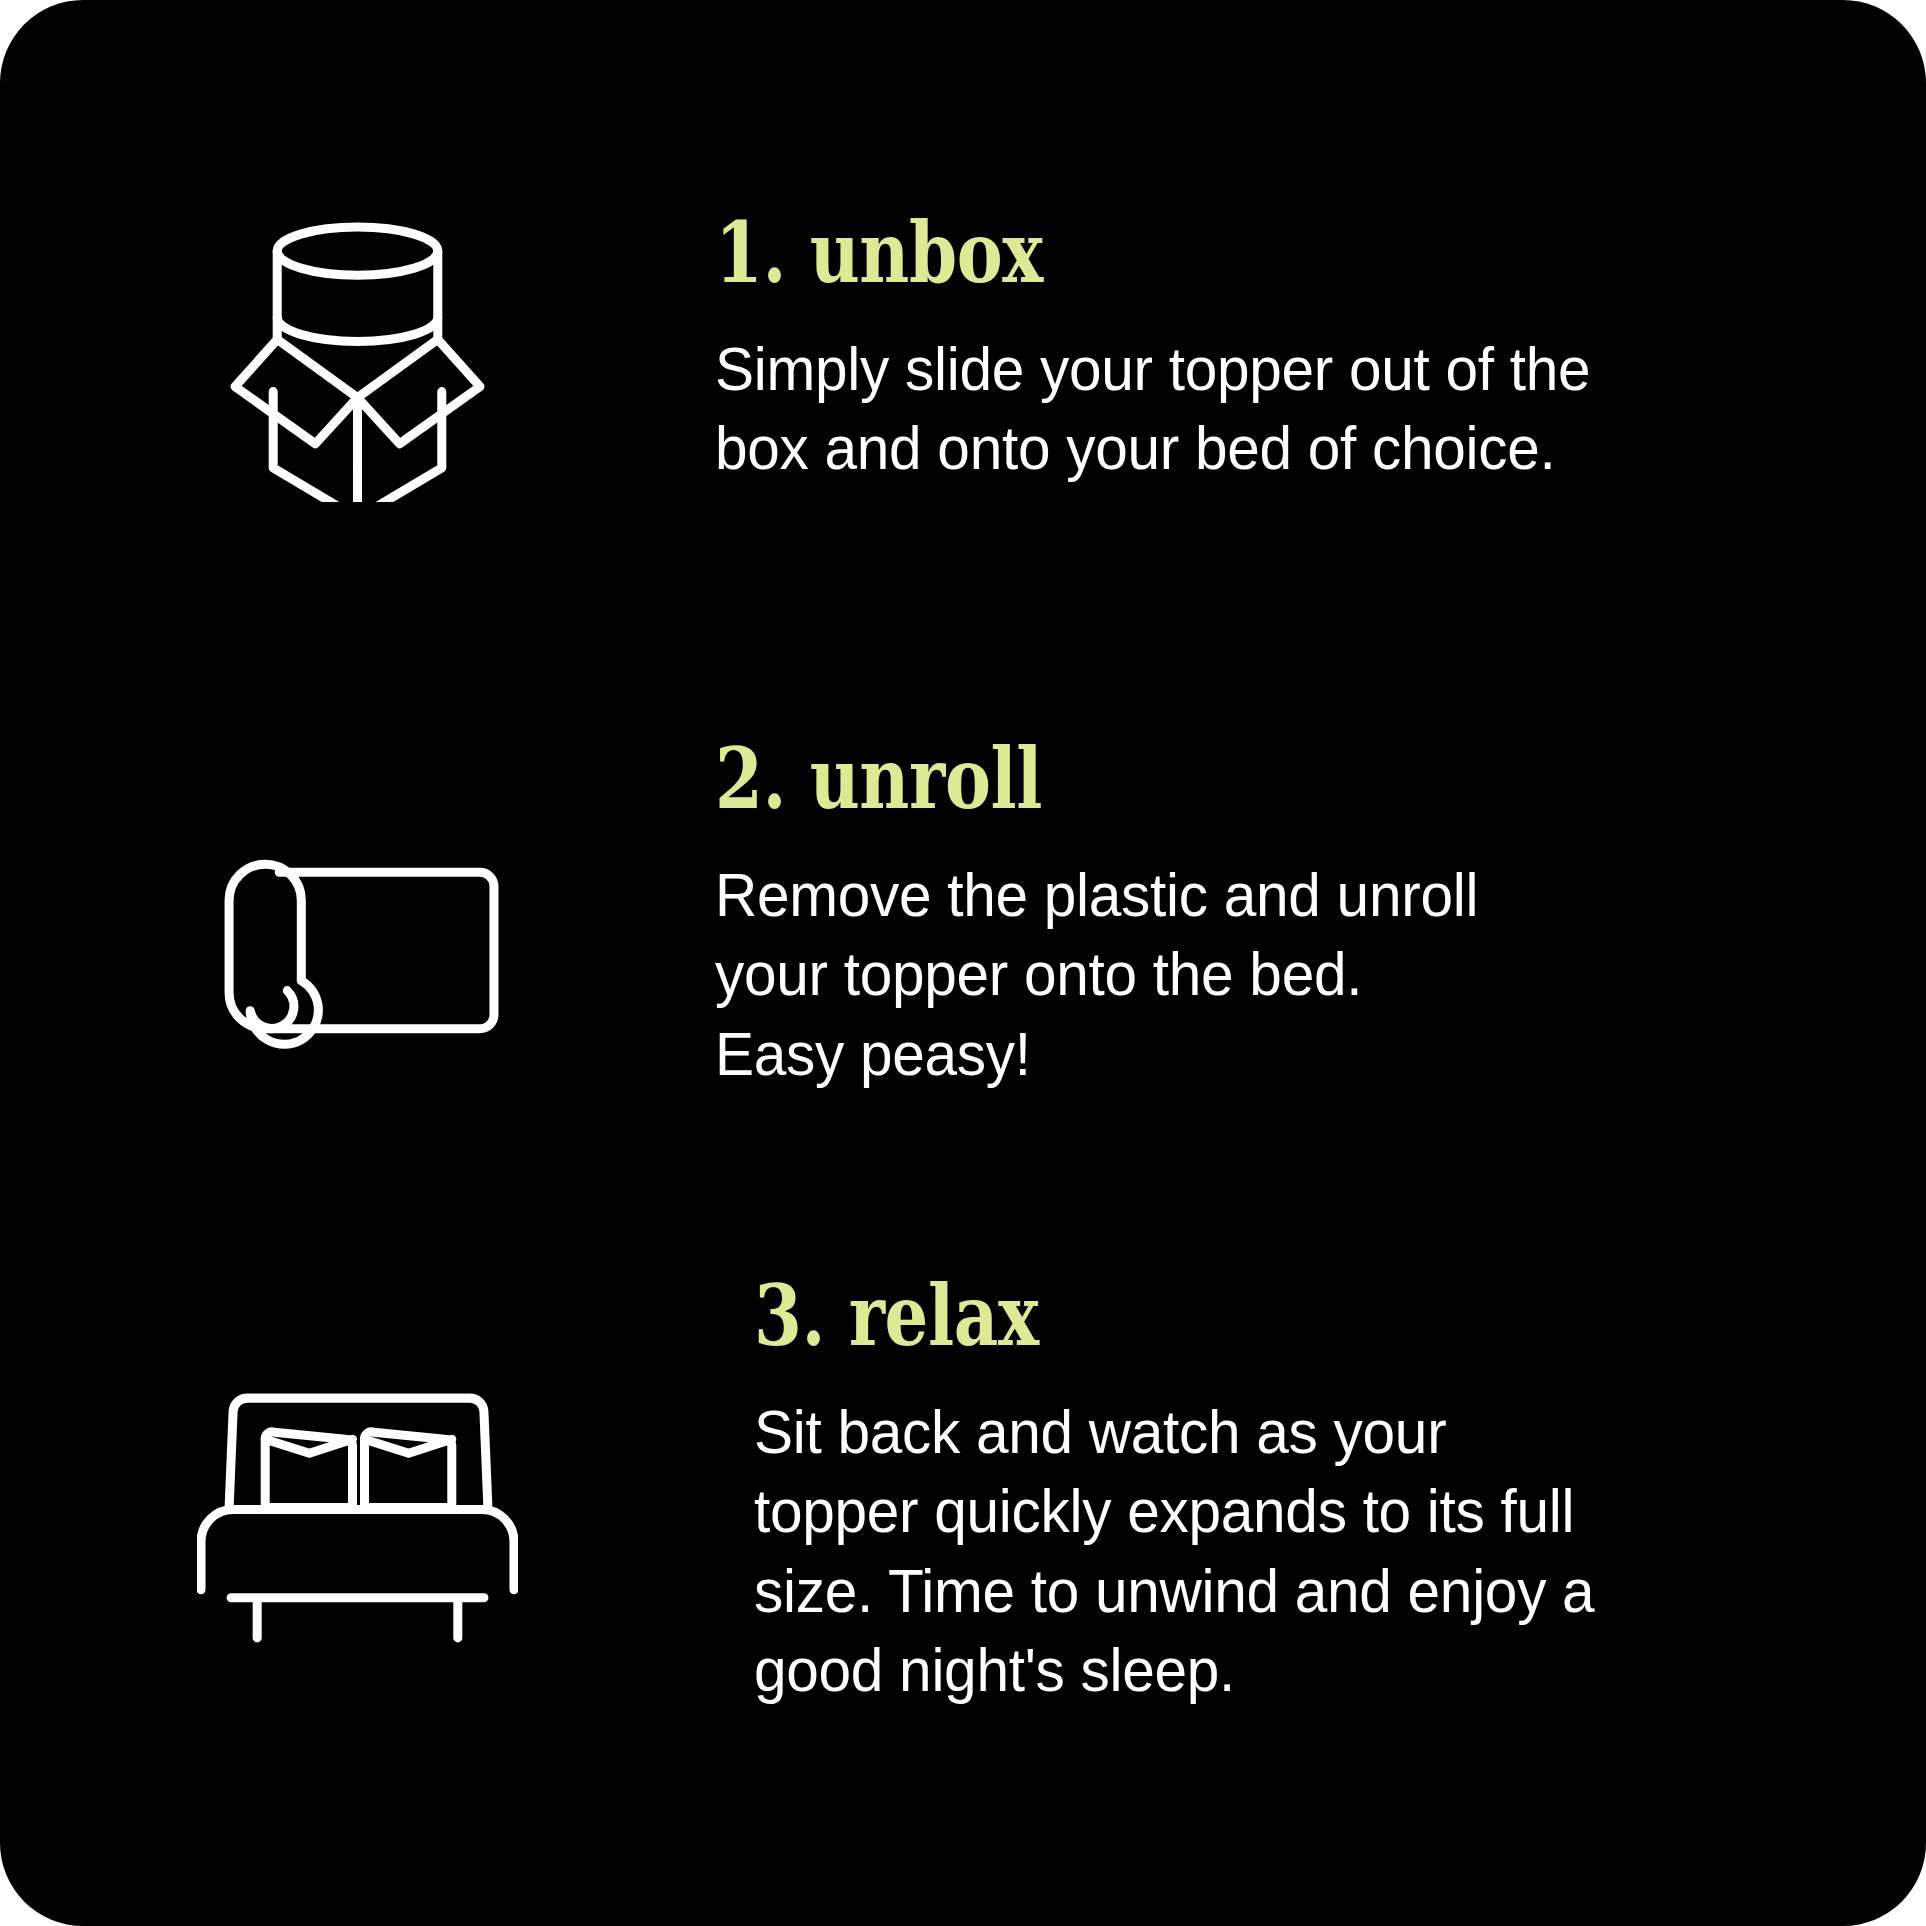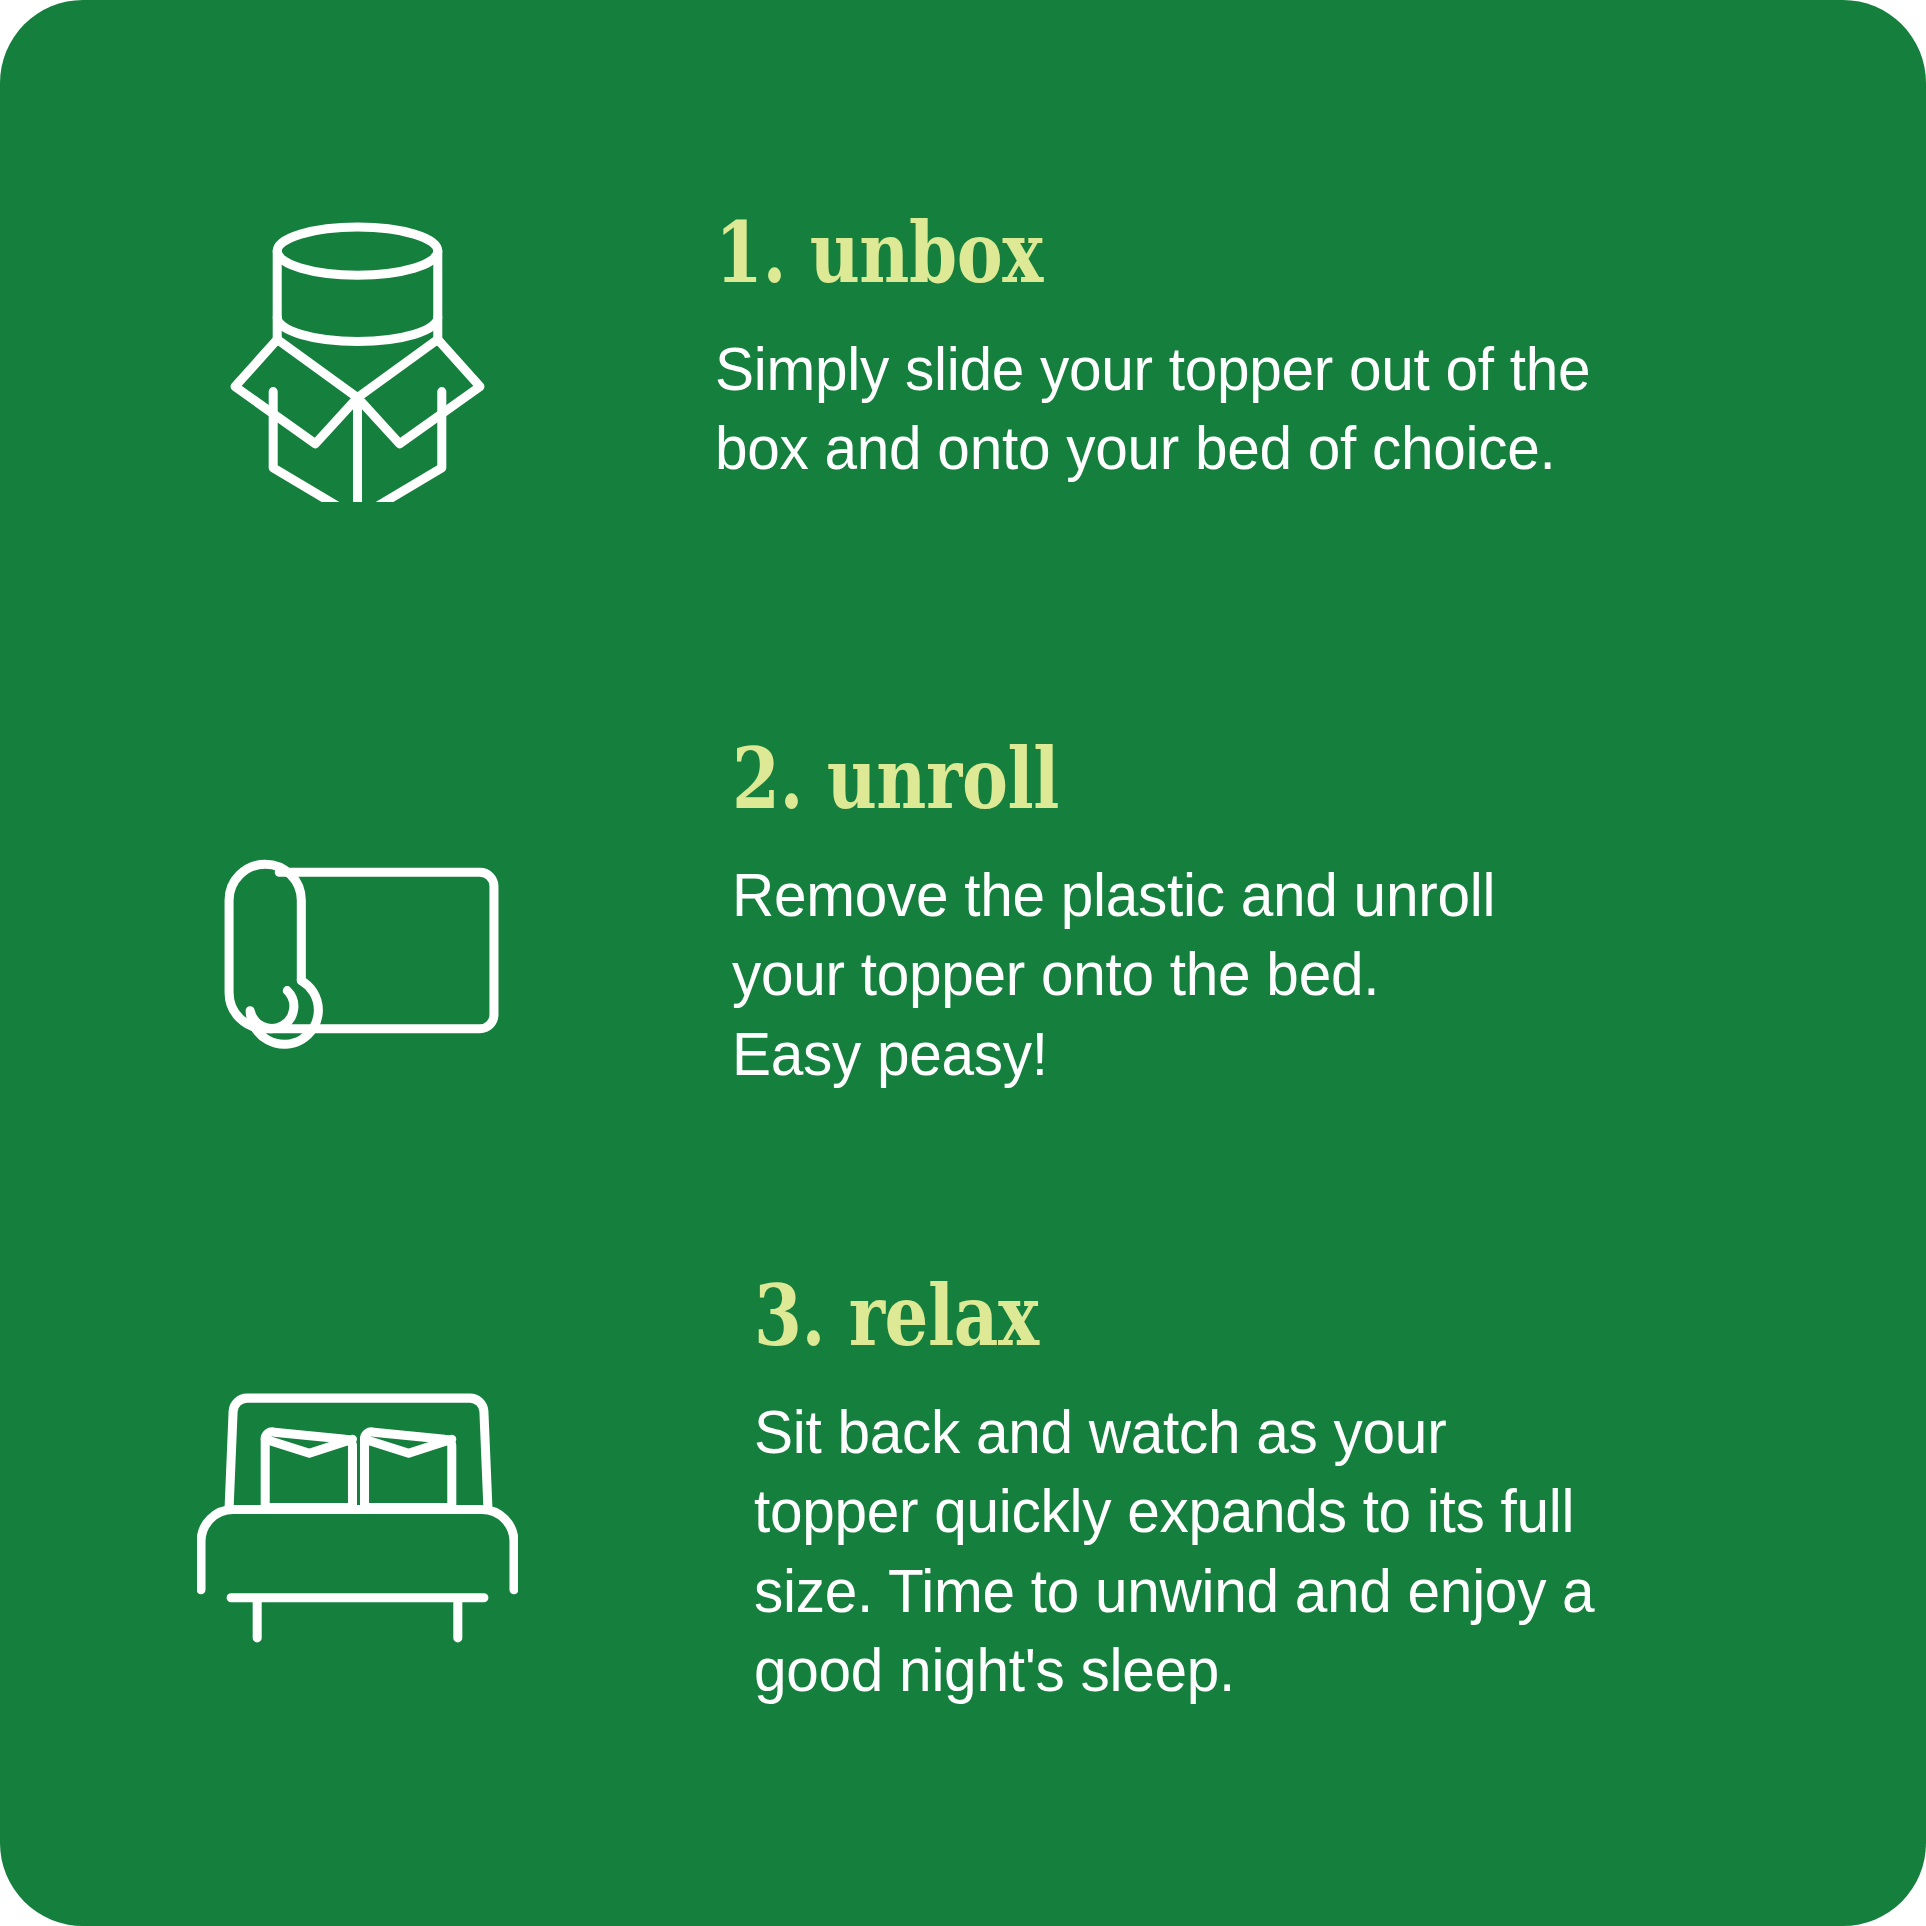--- a/index.html
+++ b/index.html
@@ -77,34 +77,34 @@
   .step-body .line {
     display: block;
     white-space: nowrap;
   }
 
   
   #step-1 { top: 211px; }
   #step-1 .icon-col { padding-top: 10px; }
   #step-1 .text-col { padding-top: 0px; }
 
-  #step-2 { top: 737px; gap: 17px; }
+  #step-2 { top: 737px; }
   #step-2 .icon-col { padding-top: 113px; }
   #step-2 .text-col { padding-top: 0px; }
 
   #step-3 { top: 1274px; gap: 39px; }
   #step-3 .icon-col { padding-top: 115px; }
   #step-3 .text-col { padding-top: 0px; }
 
   svg { display: block; }
 </style>
 </head>
 <body>
 
-<div class="card" style="background: #15803d; border-radius: 83px;">
+<div class="card" style="background: #000000; border-radius: 83px;">
 
   <section class="step" id="step-1">
     <div class="icon-col">
       <span class="icon-wrap">
         <svg width="261" height="281" viewBox="0 0 260 280" fill="none" stroke="#FFFFFF" stroke-width="9" stroke-linecap="round" stroke-linejoin="round">
 
           <ellipse cx="130" cy="30" rx="80" ry="24"></ellipse>
 
           <path d="M50 30 L50 120"></path>
           <path d="M210 30 L210 120"></path>

